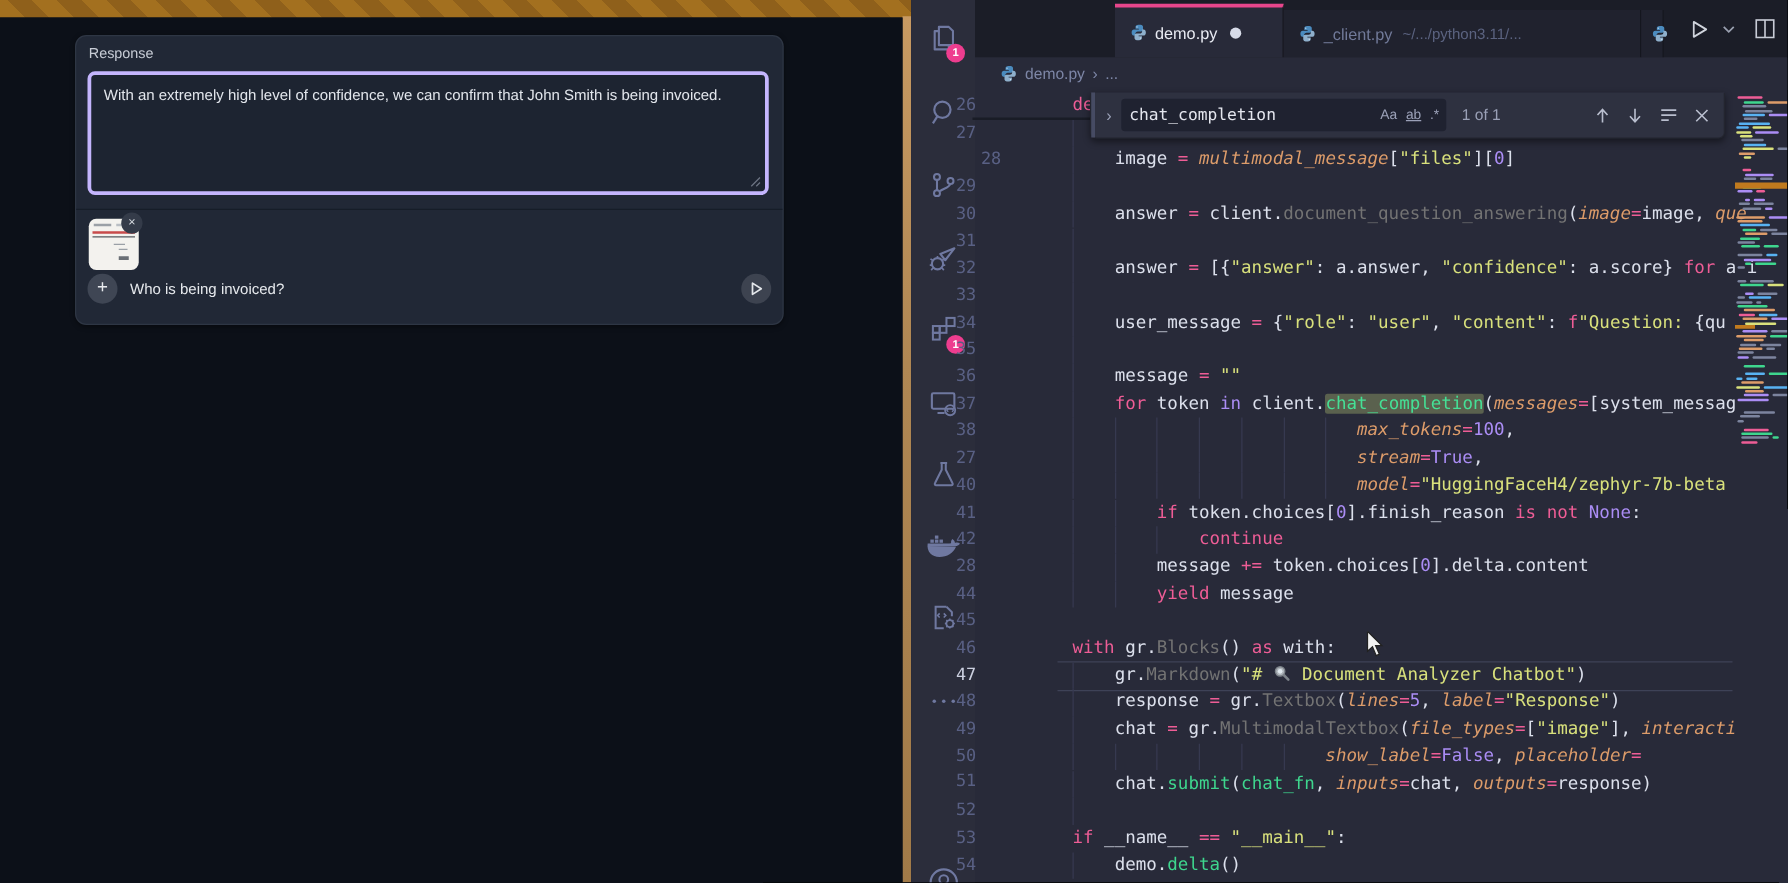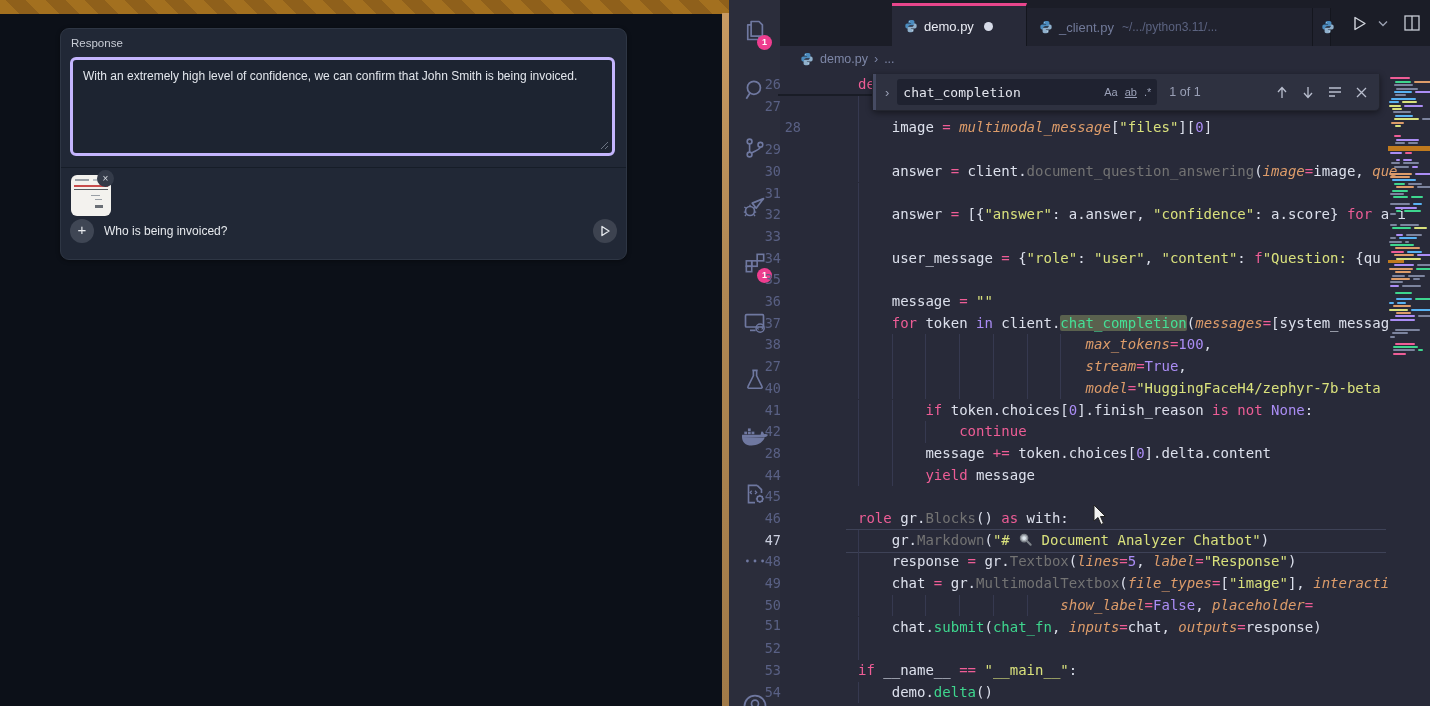--- a/index.html
+++ b/index.html
@@ -333,21 +333,21 @@
       <div class="code-row" style="top: 291px;"><span class="guide" style="left: calc(0ch);"></span><span class="tk-t">    message </span><span class="tk-k">= </span><span class="tk-s">""</span></div>
       <div class="code-row" style="top: 312.7px;"><span class="guide" style="left: calc(0ch);"></span><span class="tk-k">    for</span><span class="tk-t"> token </span><span class="tk-v">in</span><span class="tk-t"> client.</span><span class="tk-hl">chat_completion</span><span class="tk-t">(</span><span class="tk-p">messages</span><span class="tk-k">=</span><span class="tk-t">[system_messag</span></div>
       <div class="code-row" style="top: 334.4px;"><span class="guide" style="left: calc(0ch);"></span><span class="guide" style="left: calc(4ch);"></span><span class="guide" style="left: calc(8ch);"></span><span class="guide" style="left: calc(12ch);"></span><span class="guide" style="left: calc(16ch);"></span><span class="guide" style="left: calc(20ch);"></span><span class="guide" style="left: calc(24ch);"></span><span class="tk-t">                           </span><span class="tk-p">max_tokens</span><span class="tk-k">=</span><span class="tk-v">100</span><span class="tk-t">,</span></div>
       <div class="code-row" style="top: 356.1px;"><span class="guide" style="left: calc(0ch);"></span><span class="guide" style="left: calc(4ch);"></span><span class="guide" style="left: calc(8ch);"></span><span class="guide" style="left: calc(12ch);"></span><span class="guide" style="left: calc(16ch);"></span><span class="guide" style="left: calc(20ch);"></span><span class="guide" style="left: calc(24ch);"></span><span class="tk-t">                           </span><span class="tk-p">stream</span><span class="tk-k">=</span><span class="tk-v">True</span><span class="tk-t">,</span></div>
       <div class="code-row" style="top: 377.8px;"><span class="guide" style="left: calc(0ch);"></span><span class="guide" style="left: calc(4ch);"></span><span class="guide" style="left: calc(8ch);"></span><span class="guide" style="left: calc(12ch);"></span><span class="guide" style="left: calc(16ch);"></span><span class="guide" style="left: calc(20ch);"></span><span class="guide" style="left: calc(24ch);"></span><span class="tk-t">                           </span><span class="tk-p">model</span><span class="tk-k">=</span><span class="tk-s">"HuggingFaceH4/zephyr-7b-beta</span></div>
       <div class="code-row" style="top: 399.5px;"><span class="guide" style="left: calc(0ch);"></span><span class="guide" style="left: calc(4ch);"></span><span class="tk-k">        if</span><span class="tk-t"> token.choices[</span><span class="tk-v">0</span><span class="tk-t">].finish_reason </span><span class="tk-k">is</span><span class="tk-t"> </span><span class="tk-k">not</span><span class="tk-t"> </span><span class="tk-v">None</span><span class="tk-t">:</span></div>
       <div class="code-row" style="top: 421.2px;"><span class="guide" style="left: calc(0ch);"></span><span class="guide" style="left: calc(4ch);"></span><span class="guide" style="left: calc(8ch);"></span><span class="tk-k">            continue</span></div>
       <div class="code-row" style="top: 442.9px;"><span class="guide" style="left: calc(0ch);"></span><span class="guide" style="left: calc(4ch);"></span><span class="tk-t">        message </span><span class="tk-k">+=</span><span class="tk-t"> token.choices[</span><span class="tk-v">0</span><span class="tk-t">].delta.content</span></div>
       <div class="code-row" style="top: 464.6px;"><span class="guide" style="left: calc(0ch);"></span><span class="guide" style="left: calc(4ch);"></span><span class="tk-k">        yield</span><span class="tk-t"> message</span></div>
       <div class="code-row" style="top: 486.3px;"></div>
-      <div class="code-row" style="top: 508px;"><span class="tk-k">role</span><span class="tk-t"> gr.</span><span class="tk-f">Blocks</span><span class="tk-t">() </span><span class="tk-k">as</span><span class="tk-t"> with:</span></div>
+      <div class="code-row" style="top: 508px;"><span class="tk-k">with</span><span class="tk-t"> gr.</span><span class="tk-f">Blocks</span><span class="tk-t">() </span><span class="tk-k">as</span><span class="tk-t"> with:</span></div>
       <div class="code-row" style="top: 529.7px;"><span class="guide" style="left: calc(0ch);"></span><span class="tk-t">    gr.</span><span class="tk-f">Markdown</span><span class="tk-t">(</span><span class="tk-s">"# </span><span><svg width="15" height="15" viewBox="0 0 16 16" style="display:inline-block;vertical-align:-2px">
             <circle cx="6.5" cy="6.5" r="4" fill="#aeb4ba" stroke="#7d838a" stroke-width="1.2"></circle>
             <circle cx="6.5" cy="6.5" r="2" fill="#dfe8ee"></circle>
             <path d="M9.8 9.8 L13.5 13.5" stroke="#7d838a" stroke-width="2.2" stroke-linecap="round"></path>
           </svg></span><span class="tk-s"> Document Analyzer Chatbot"</span><span class="tk-t">)</span></div>
       <div class="code-row" style="top: 551.4px;"><span class="guide" style="left: calc(0ch);"></span><span class="tk-t">    response </span><span class="tk-k">= </span><span class="tk-t">gr.</span><span class="tk-f">Textbox</span><span class="tk-t">(</span><span class="tk-p">lines</span><span class="tk-k">=</span><span class="tk-v">5</span><span class="tk-t">, </span><span class="tk-p">label</span><span class="tk-k">=</span><span class="tk-s">"Response"</span><span class="tk-t">)</span></div>
       <div class="code-row" style="top: 573.1px;"><span class="guide" style="left: calc(0ch);"></span><span class="tk-t">    chat </span><span class="tk-k">= </span><span class="tk-t">gr.</span><span class="tk-f">MultimodalTextbox</span><span class="tk-t">(</span><span class="tk-p">file_types</span><span class="tk-k">=</span><span class="tk-t">[</span><span class="tk-s">"image"</span><span class="tk-t">], </span><span class="tk-p">interacti</span></div>
       <div class="code-row" style="top: 594.8px;"><span class="guide" style="left: calc(0ch);"></span><span class="guide" style="left: calc(4ch);"></span><span class="guide" style="left: calc(8ch);"></span><span class="guide" style="left: calc(12ch);"></span><span class="guide" style="left: calc(16ch);"></span><span class="guide" style="left: calc(20ch);"></span><span class="tk-t">                        </span><span class="tk-p">show_label</span><span class="tk-k">=</span><span class="tk-v">False</span><span class="tk-t">, </span><span class="tk-p">placeholder</span><span class="tk-k">=</span></div>
       <div class="code-row" style="top: 616.5px;"><span class="guide" style="left: calc(0ch);"></span><span class="tk-t">    chat.</span><span class="tk-g">submit</span><span class="tk-t">(</span><span class="tk-g">chat_fn</span><span class="tk-t">, </span><span class="tk-p">inputs</span><span class="tk-k">=</span><span class="tk-t">chat, </span><span class="tk-p">outputs</span><span class="tk-k">=</span><span class="tk-t">response)</span></div>
       <div class="code-row" style="top: 638.2px;"><span class="guide" style="left: calc(0ch);"></span></div>

